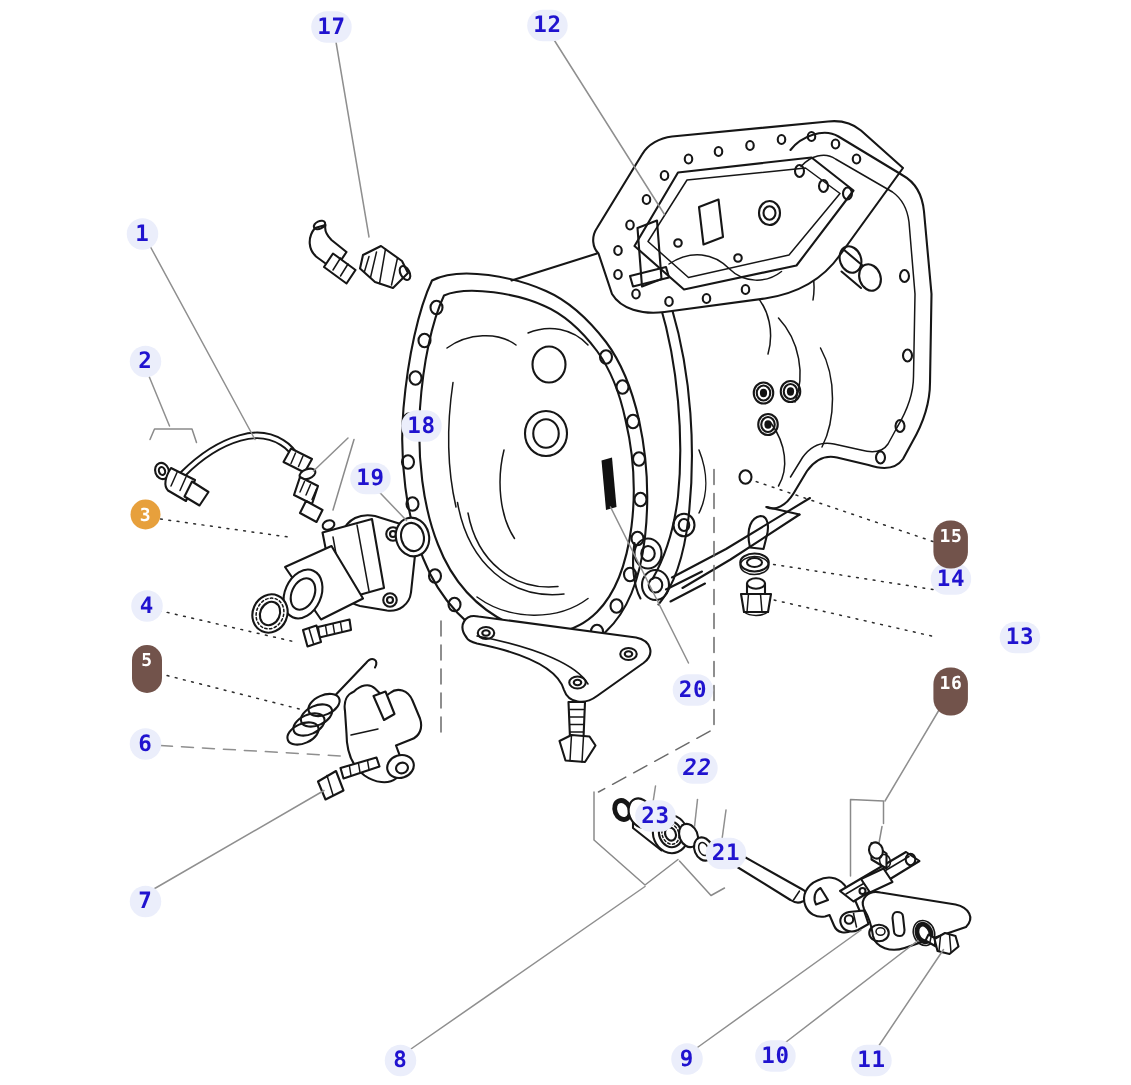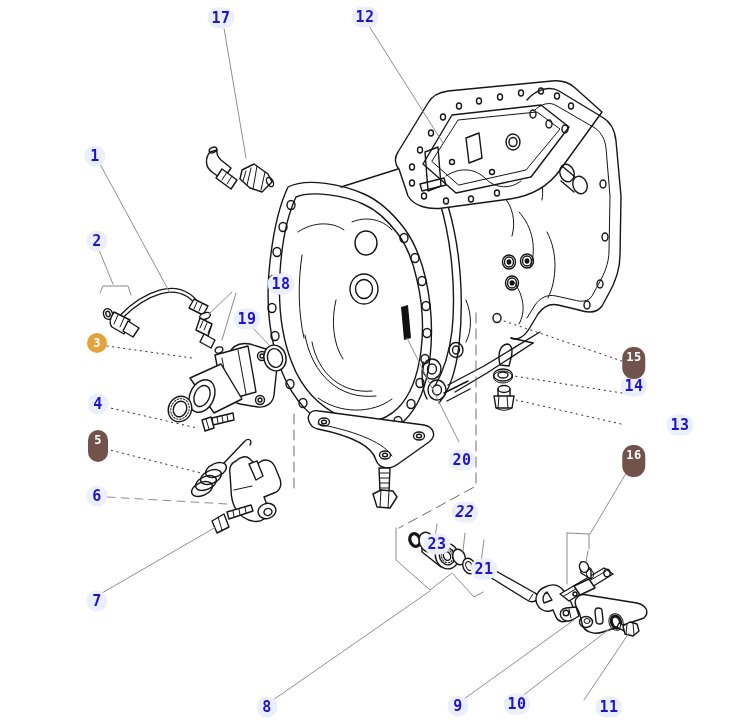--- a/index.html
+++ b/index.html
@@ -405,21 +405,21 @@
 <div class="callout" style="left: 95px; top: 156px;">1</div>
     <div class="callout" style="left: 97px; top: 241px;">2</div>
     <div class="callout orange" style="left: 97px; top: 343px;">3</div>
     <div class="callout" style="left: 98px; top: 404px;">4</div>
     <div class="callout brown" style="left: 98px; top: 446px;">5</div>
     <div class="callout" style="left: 97px; top: 496px;">6</div>
     <div class="callout" style="left: 97px; top: 601px;">7</div>
     <div class="callout" style="left: 267px; top: 707px;">8</div>
     <div class="callout" style="left: 458px; top: 706px;">9</div>
     <div class="callout" style="left: 517px; top: 704px;">10</div>
-    <div class="callout" style="left: 581px; top: 707px; margin-left: 28px;">11</div>
+    <div class="callout" style="left: 581px; top: 707px;">11</div>
     <div class="callout brown" style="left: 634px; top: 461px;">16</div>
     <div class="callout" style="left: 660px; top: 425px; margin-left: 20px;">13</div>
     <div class="callout" style="left: 634px; top: 386px; text-align: right;">14</div>
     <div class="callout brown" style="left: 634px; top: 363px;">15</div>
     <div class="callout" style="left: 365px; top: 17px;">12</div>
     <div class="callout" style="left: 221px; top: 18px;">17</div>
     <div class="callout" style="left: 237px; top: 284px; margin-left: 44px;">18</div>
     <div class="callout" style="left: 247px; top: 319px; text-align: right;">19</div>
     <div class="callout" style="left: 462px; top: 460px;">20</div>
     <div class="callout" style="left: 484px; top: 532px; margin-top: 37px;">21</div>

